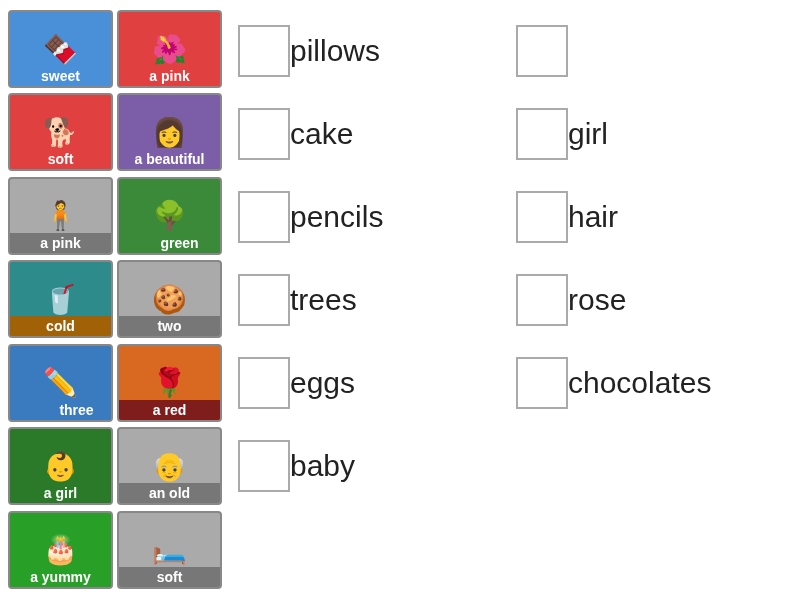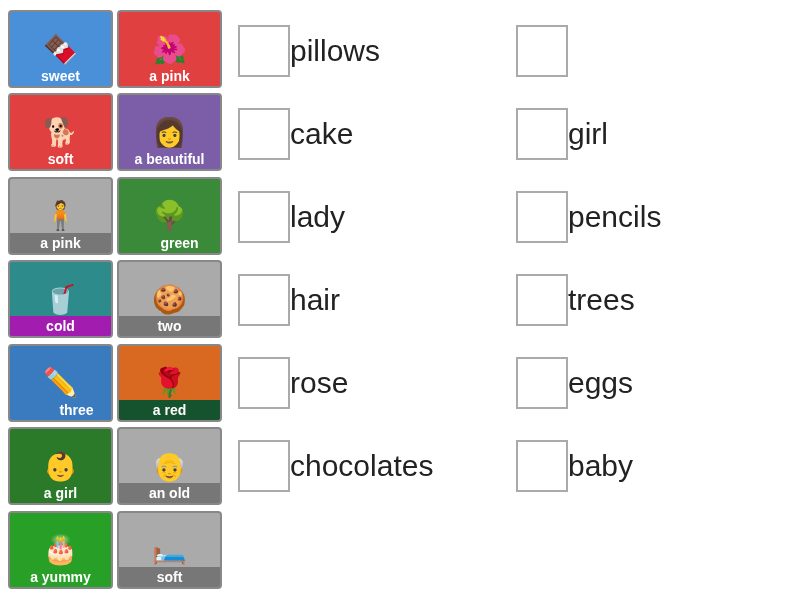--- a/index.html
+++ b/index.html
@@ -68,22 +68,22 @@
     .bg-orange { background: #d96820; }
     .bg-dkgreen { background: #2a7a2a; }
     .bg-lblue  { background: #3a7abf; }
     .bg-green2  { background: #28a028; }
 
     .label-bg-blue   { background: #4a90d9; }
     .label-bg-red    { background: #e04040; }
     .label-bg-purple { background: #7b5ea7; }
     .label-bg-gray   { background: #777; }
     .label-bg-green  { background: #3a8a3a; padding-left: 24px; }
-    .label-bg-teal   { background: #a21caf; }
-    .label-bg-orange { background: #14532d; }
+    .label-bg-teal   { background: #a16207; }
+    .label-bg-orange { background: #7f1d1d; }
     .label-bg-dkgreen { background: #2a7a2a; }
     .label-bg-lblue  { background: #3a7abf; margin-left: 16px; }
     .label-bg-green2  { background: #28a028; }
 
     
     .main {
       flex: 1;
       display: grid;
       grid-template-columns: 1fr 1fr;
       grid-template-rows: repeat(7, 1fr);
@@ -183,24 +183,20 @@
     <div class="word-row">
       <div class="answer-box"></div>
       <span class="word-text">cake</span>
     </div>
     <div class="word-row">
       <div class="answer-box"></div>
       <span class="word-text">girl</span>
     </div>
     <div class="word-row">
       <div class="answer-box"></div>
-      <span class="word-text">lady</span>
-    </div>
-    <div class="word-row">
-      <div class="answer-box"></div>
       <span class="word-text">pencils</span>
     </div>
     <div class="word-row">
       <div class="answer-box"></div>
       <span class="word-text">hair</span>
     </div>
     <div class="word-row">
       <div class="answer-box"></div>
       <span class="word-text">trees</span>
     </div>

